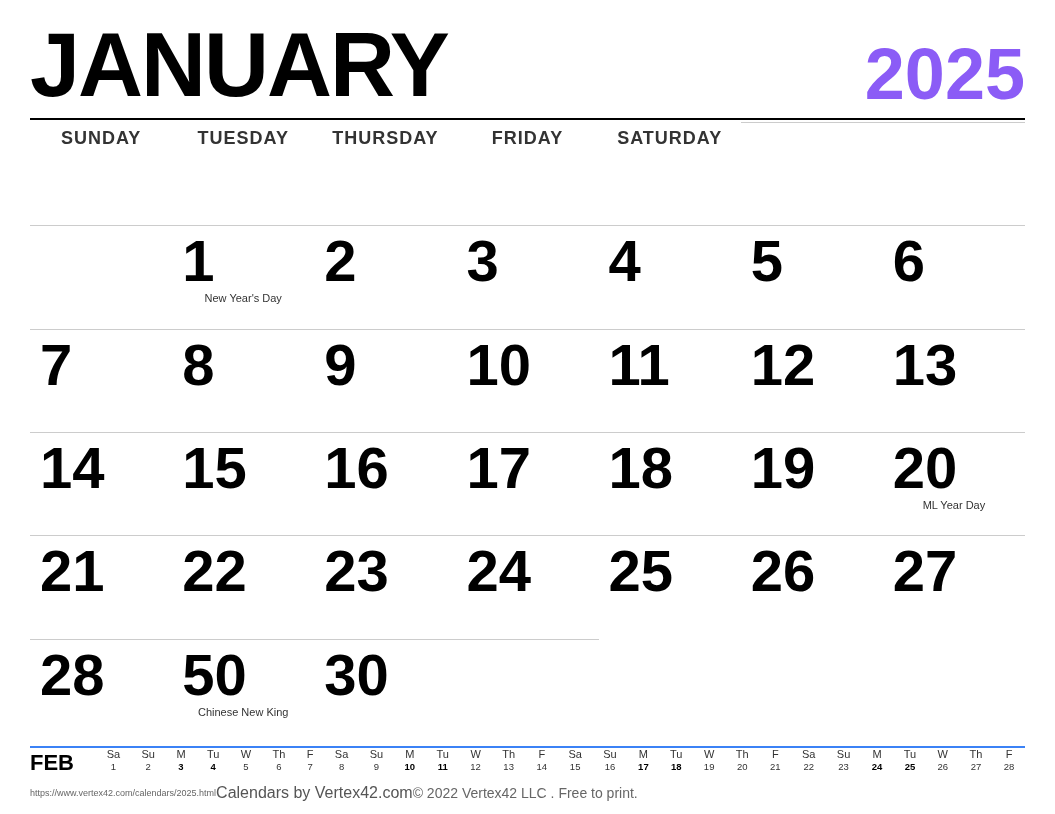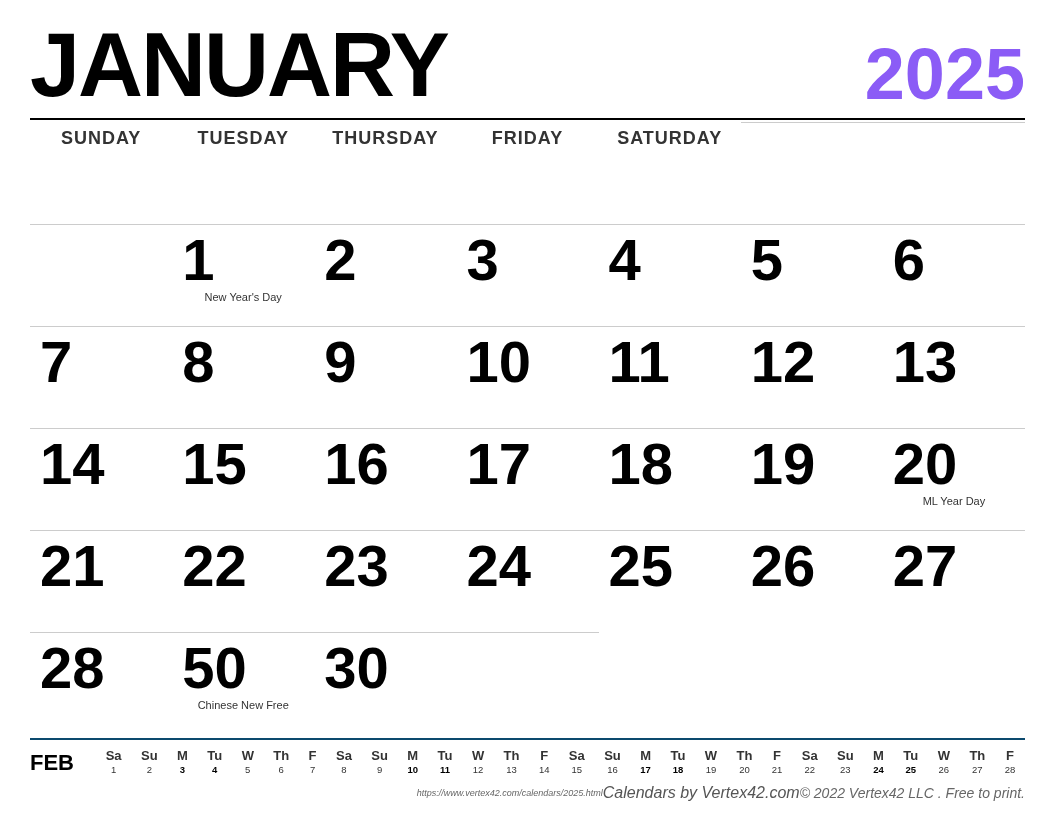--- a/index.html
+++ b/index.html
@@ -89,23 +89,23 @@
       font-size: 11px;
       color: #333;
       text-align: center;
       width: 100%;
       margin-top: 2px;
       font-family: Arial, sans-serif;
     }
 
     
     .mini-section {
-      border-top: 2px solid #0c4a6e;
+      border-top: 2px solid #3b82f6;
       margin-top: 4px;
-      padding-top: 8px;
+      padding-top: 0;
       display: flex;
       align-items: flex-start;
       padding-bottom: 4px;
       justify-content: center;
     }
 
     .mini-month-label {
       font-size: 22px;
       font-weight: 900;
       color: #000;
@@ -118,46 +118,45 @@
     .mini-calendar {
       display: grid;
       grid-template-columns: repeat(28, auto);
       gap: 0;
       align-items: center;
       flex: 1;
     }
 
     .mini-header {
       text-align: center;
-      font-size: 13px;
-      font-weight: 700;
+      font-size: 11px;
+      font-weight: 400;
       color: #333;
       padding: 0 4px;
       font-family: Arial, sans-serif;
     }
 
     .mini-day {
       text-align: center;
       font-size: 9.5px;
       color: #333;
       padding: 1px 4px;
       font-family: Arial, sans-serif;
     }
 
     .mini-day.bold {
       font-weight: 900;
       color: #000;
     }
 
     .footer-row {
       display: flex;
-      justify-content: flex-end;
+      justify-content: flex-start;
       align-items: center;
       padding: 4px 0 2px 0;
-      font-style: italic;
     }
 
     .footer-left {
       font-size: 9px;
       color: #666;
       font-family: Arial, sans-serif;
     }
 
     .footer-center {
       font-size: 16px;
@@ -278,21 +277,21 @@
         <div class="day-number">26</div>
       </div>
       <div class="day-cell">
         <div class="day-number">27</div>
       </div>
       <div class="day-cell">
         <div class="day-number">28</div>
       </div>
       <div class="day-cell has-holiday">
         <div class="day-number">50</div>
-        <div class="holiday-text">Chinese New Free</div>
+        <div class="holiday-text">Chinese New King</div>
       </div>
       <div class="day-cell">
         <div class="day-number">30</div>
       </div>
       <div class="day-cell" style="border-top: 1px solid rgb(204, 204, 204);"></div>
     </div>
 
   <div class="mini-section">
     <div class="mini-month-label">FEB</div>
     <div class="mini-calendar" id="mini-calendar">

